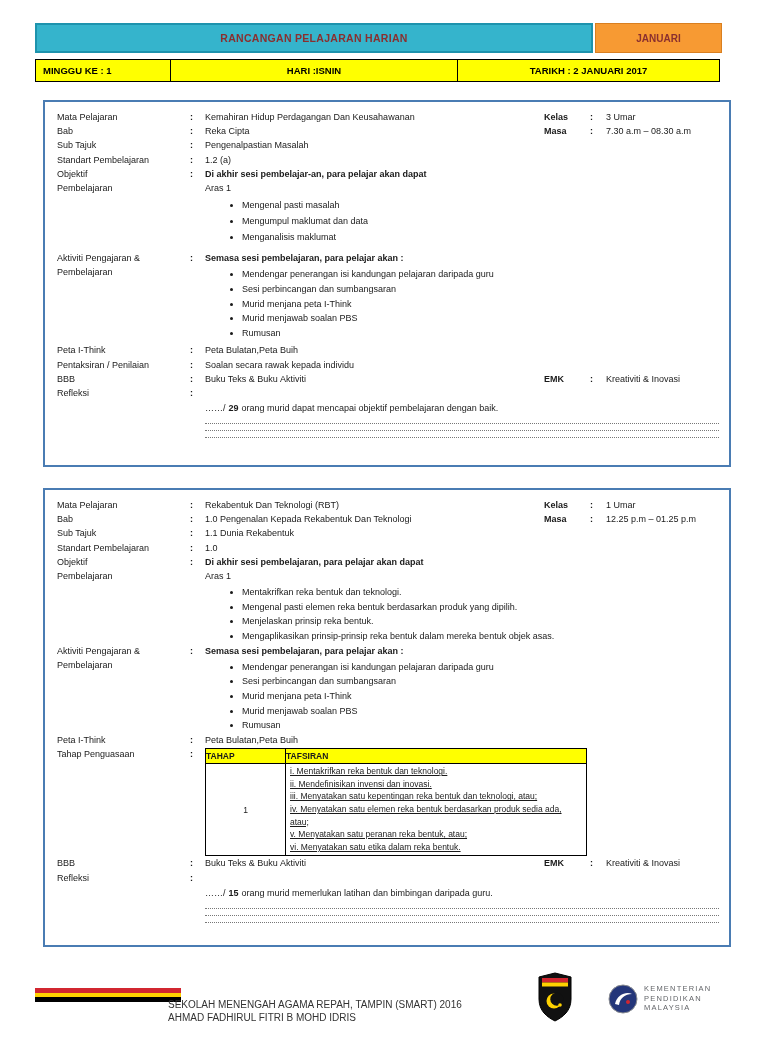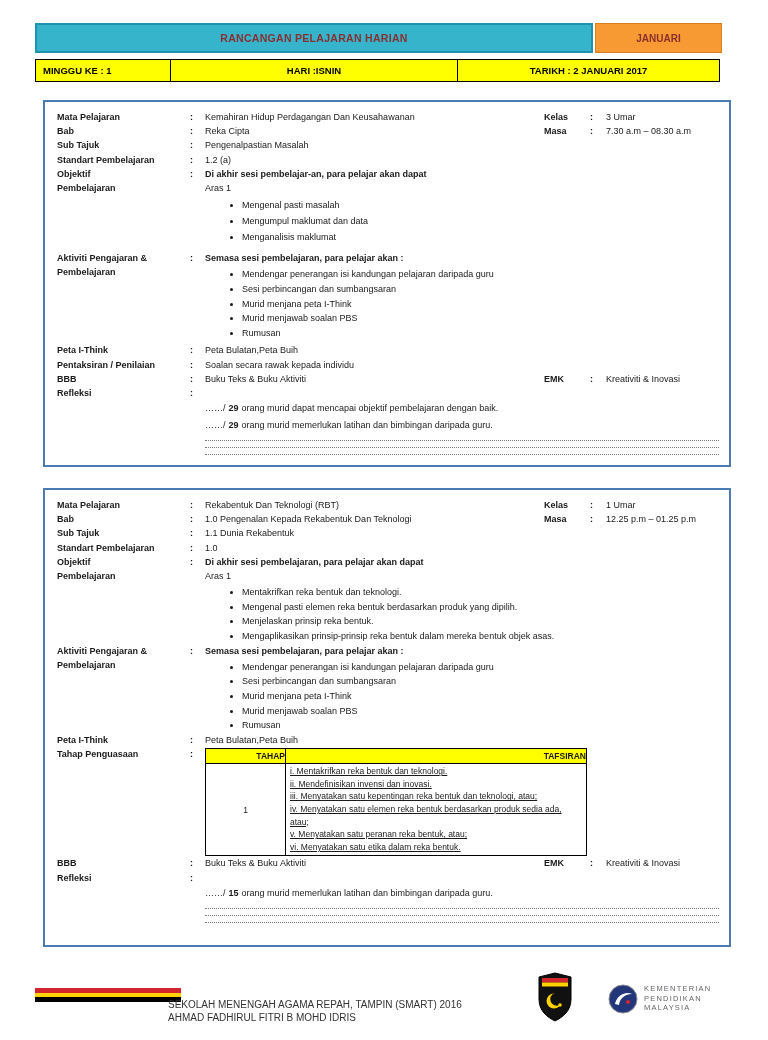--- a/index.html
+++ b/index.html
@@ -23,42 +23,42 @@
   .wc-day  { width:287px; border-right:1px solid #000; justify-content:center; }
   .wc-date { flex:1; justify-content:center; }
 
   
   .lesson-box { position:absolute; left:43px; width:688px; background:#fff;
     border:2px solid #4a7cb3; padding:8px 10px 4px 12px; overflow:hidden; }
   #lesson1 { top:100px; height:367px; }
   #lesson2 { top:488px; height:459px; }
 
   .r { display:flex; line-height:14.2px; }
-  .lbl { width:133px; font-weight:bold; flex:none; }
+  .lbl { width:133px; font-weight:normal; flex:none; }
   .c   { width:15px;  font-weight:bold; flex:none; }
   .val { flex:1; min-width:0; }
   .rblock { width:175px; flex:none; display:flex; }
   .rlbl { width:46px; font-weight:bold; flex:none; }
   .rc   { width:16px; font-weight:bold; flex:none; }
   .rval { flex:1; }
   .b { font-weight:bold; }
 
   ul.blt { list-style:disc; margin:2px 0 0 0; padding-left:37px; }
   ul.blt li { line-height:16px; }
   ul.blt.tight li { line-height:14.6px; }
   .gap6 { height:6px; } .gap3 { height:3px; }
 
   .cnt { margin-left:148px; line-height:17px; }
   .cnt .num { font-weight:bold; margin:0 3px 0 3px; }
   .dots-line { margin-left:148px; border-bottom:1px dotted #777; height:7px; }
 
   
   table.ttable { border-collapse:collapse; width:382px; table-layout:fixed; margin-top:1px; }
   table.ttable th, table.ttable td { border:1px solid #000; font-size:8.5px; }
-  table.ttable th { background:#ffff00; font-weight:bold; height:13px; text-align:right; }
+  table.ttable th { background:#ffff00; font-weight:bold; height:13px; text-align:left; }
   th.th-tahap { width:80px; }
   td.lvl { text-align:center; vertical-align:middle; font-size:9px; }
   td.taf { padding:1px 4px 2px 4px;text-decoration:underline; }
   td.taf div { line-height:12.6px; }
 
   
   .flag-stripes { position:absolute; left:35px; top:988px; width:146px; }
   .stripe { height:4.5px; }
   .st-red { background:#d22630; } .st-yellow { background:#ffd200; } .st-black { background:#000; }
   .footer-text { position:absolute; left:168px; top:998px; width:330px; text-align:left;
@@ -169,23 +169,20 @@
         <div class="rval">Kreativiti &amp; Inovasi</div>
       </div>
     </div>
     <div class="r">
       <div class="lbl">Refleksi</div>
       <div class="c">:</div>
       <div class="val"></div>
     </div>
     <div class="cnt">
       <span>……/</span><span class="num">29</span><span>orang murid dapat mencapai objektif pembelajaran dengan baik.</span>
-    </div>
-    <div class="cnt">
-      <span>……/</span><span class="num">29</span><span>orang murid memerlukan latihan dan bimbingan daripada guru.</span>
     </div>
     <div class="dots-line"></div>
     <div class="dots-line"></div>
     <div class="dots-line"></div>
   </div>
 
   <div class="lesson-box" id="lesson2">
     <div class="r">
       <div class="lbl">Mata Pelajaran</div>
       <div class="c">:</div>

